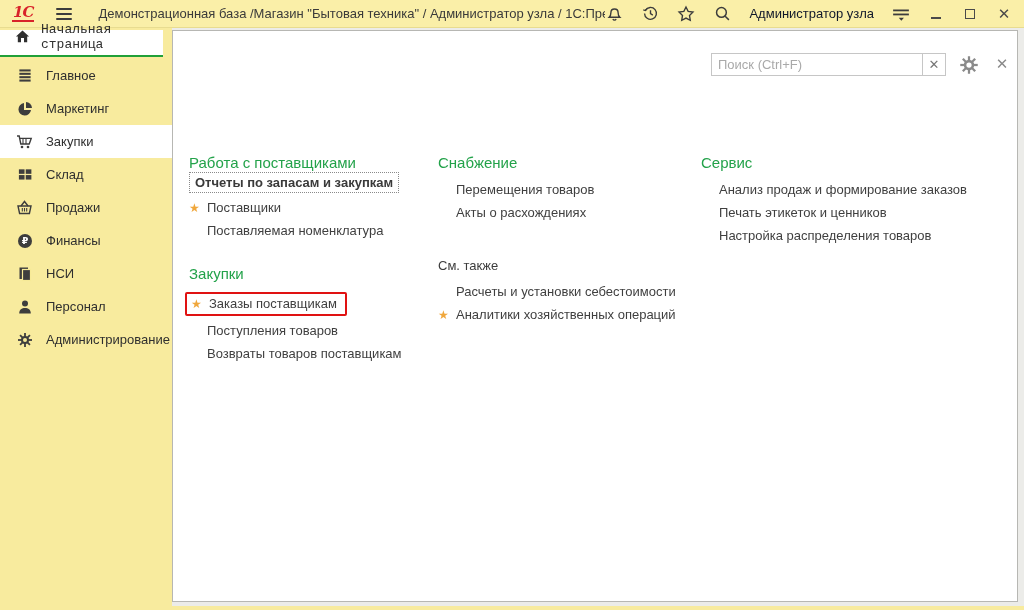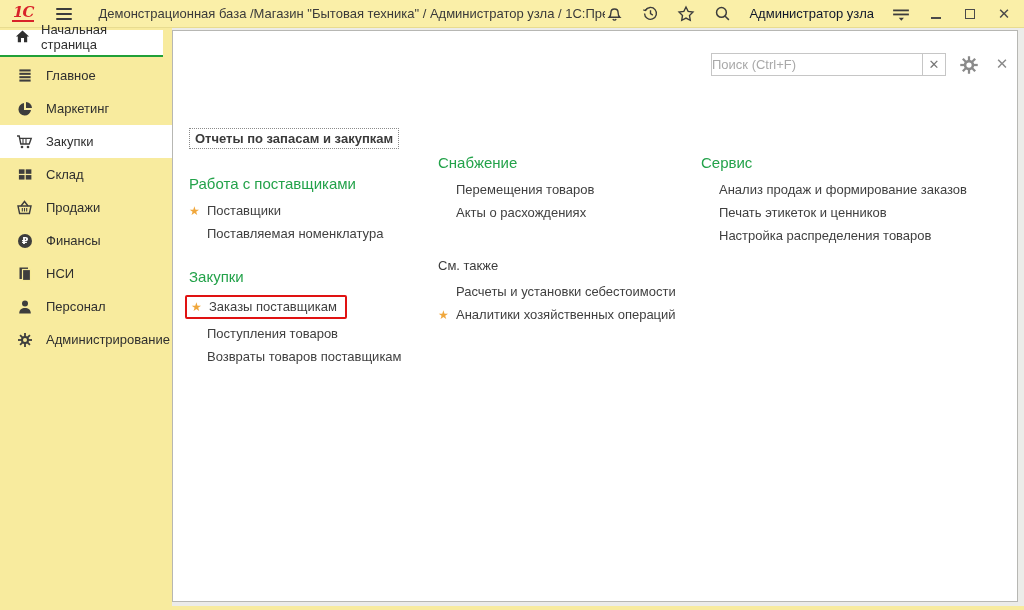--- a/index.html
+++ b/index.html
@@ -30,21 +30,21 @@
   .winbtn{ width:16px; height:16px; display:flex; align-items:center; justify-content:center; cursor:pointer;}
   .min-glyph{ width:10px; height:2px; background:#4a4a4a; margin-top:8px;}
   .max-glyph{ width:10px; height:10px; border:1.5px solid #4a4a4a;}
   .close-glyph{ font-size:15px; color:#4a4a4a; line-height:14px;}
 
   
   .home-tab{
     position:absolute; left:0; top:30px; width:163px; height:27px;
     background:#ffffff; border-bottom:2px solid #21a038;
     display:flex; align-items:center; gap:10px; padding:0 10px 12px 14px;
-    font-size:13px; color:#2f2f2f; cursor:pointer;
+    font-size:13px; color:#2f2f2f; cursor:pointer;font-family:Liberation Mono, monospace;
   }
 
   
   .sidebar{ position:absolute; left:0; top:59px; width:172px; }
   .side-item{
     height:33px; display:flex; align-items:center; gap:13px;
     padding-left:16px; font-size:13px; color:#2f2f2f; cursor:pointer;
   }
   .side-item.active{ background:#ffffff; }
   .side-icon{ width:17px; height:17px; flex:0 0 17px; display:flex; align-items:center; justify-content:center;}
@@ -53,21 +53,21 @@
   .backdrop{ position:absolute; left:172px; top:28px; width:852px; height:578px; background:#ecece9;}
   .panel{
     position:absolute; left:172px; top:30px; width:846px; height:572px;
     background:#ffffff; border:1px solid #b7b7b3;
   }
 
   
   .search-wrap{ position:absolute; left:538px; top:22px; display:flex;}
   .search-input{
     width:212px; height:23px; border:1px solid #c6c6c6; background:#fff;
-    font-size:13px; padding:0 0; color:#3c3c3c; outline:none;
+    font-size:13px; padding:0 6px; color:#3c3c3c; outline:none;
     font-family:"Liberation Sans","DejaVu Sans",sans-serif;
   }
   .search-input::placeholder{ color:#a9a9a9; }
   .search-clear{
     width:24px; height:23px; margin-left:-1px; border:1px solid #c6c6c6; background:#fff;
     display:flex; align-items:center; justify-content:center;
     color:#777; font-size:13px; cursor:pointer;
   }
   .panel-gear{ position:absolute; left:786px; top:24px; width:20px; height:20px; cursor:pointer;}
   .panel-close{ position:absolute; left:820px; top:24px; width:18px; height:18px;
@@ -168,22 +168,22 @@
         <rect x="7.1" y="1" width="1.8" height="14" transform="rotate(90 8 8)"></rect>
         <rect x="7.1" y="1" width="1.8" height="14" transform="rotate(135 8 8)"></rect>
         <circle cx="8" cy="8" r="4.2"></circle>
         <circle cx="8" cy="8" r="2.1" fill="#ffffff"></circle>
       </g>
     </svg>
   </span>
   <span class="panel-close">✕</span>
 
   <div class="fcol fcol-1" id="col-0">
+      <div class="entry header">Работа с поставщиками</div>
       <div class="entry command"><span class="cmd-box">Отчеты по запасам и закупкам</span></div>
-      <div class="entry header">Работа с поставщиками</div>
       <div class="entry link">
         <span class="link-row">
           <span class="star">★</span>
           <span class="link-text">Поставщики</span>
         </span>
       </div>
       <div class="entry link">
         <span class="link-row">
           <span class="star"></span>
           <span class="link-text">Поставляемая номенклатура</span>

